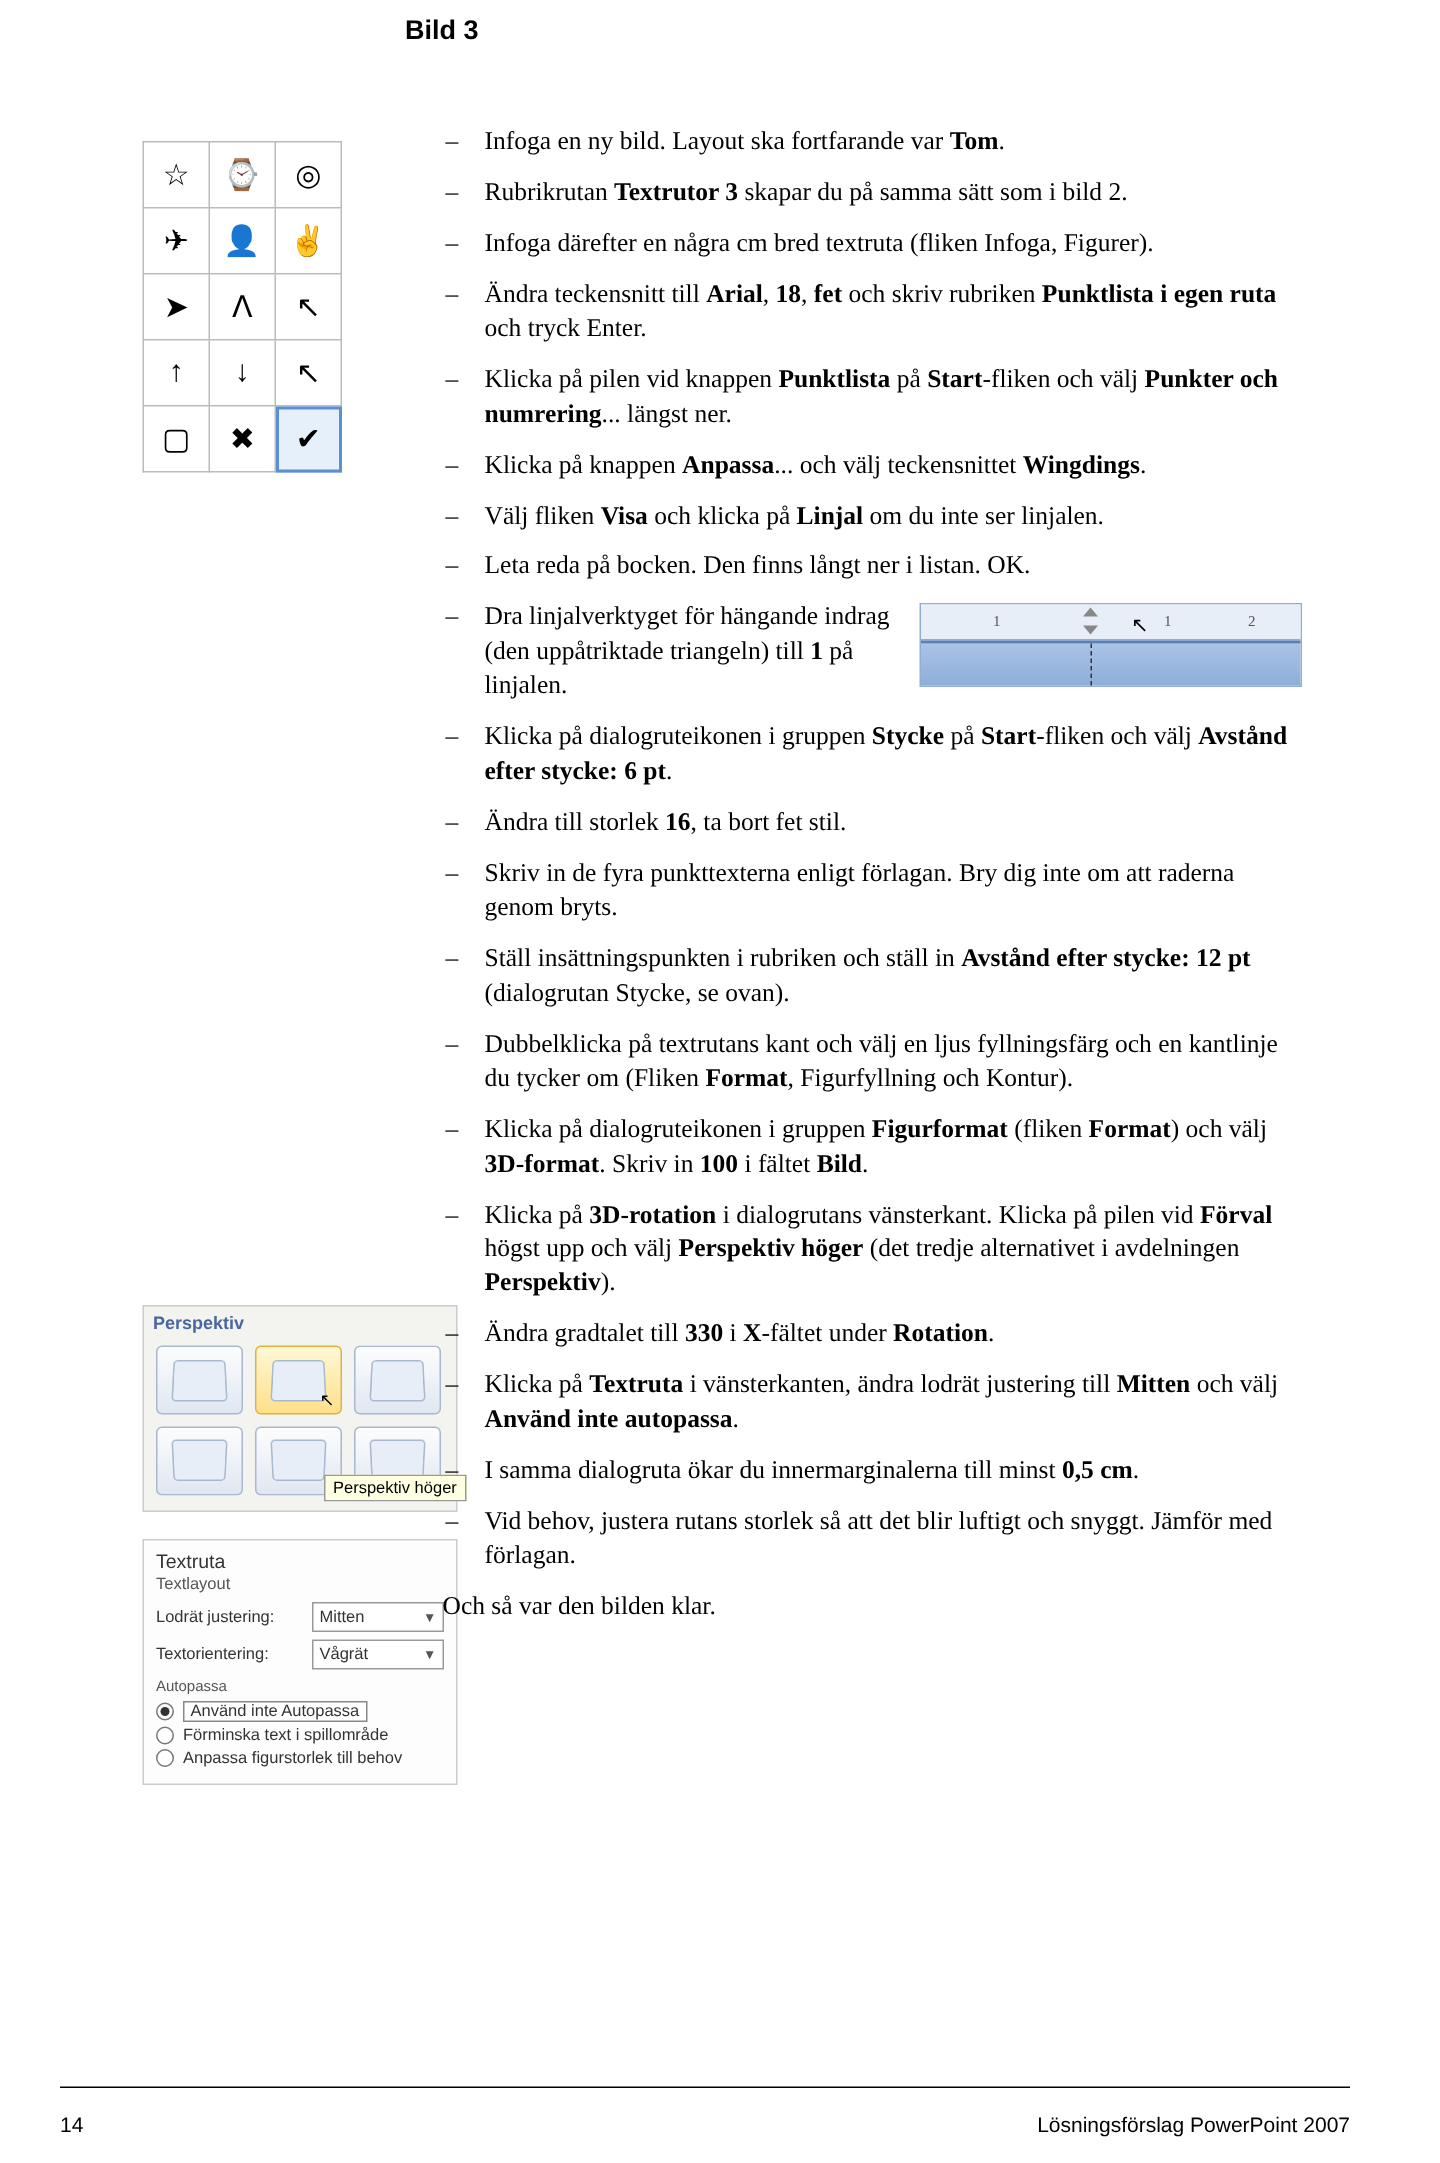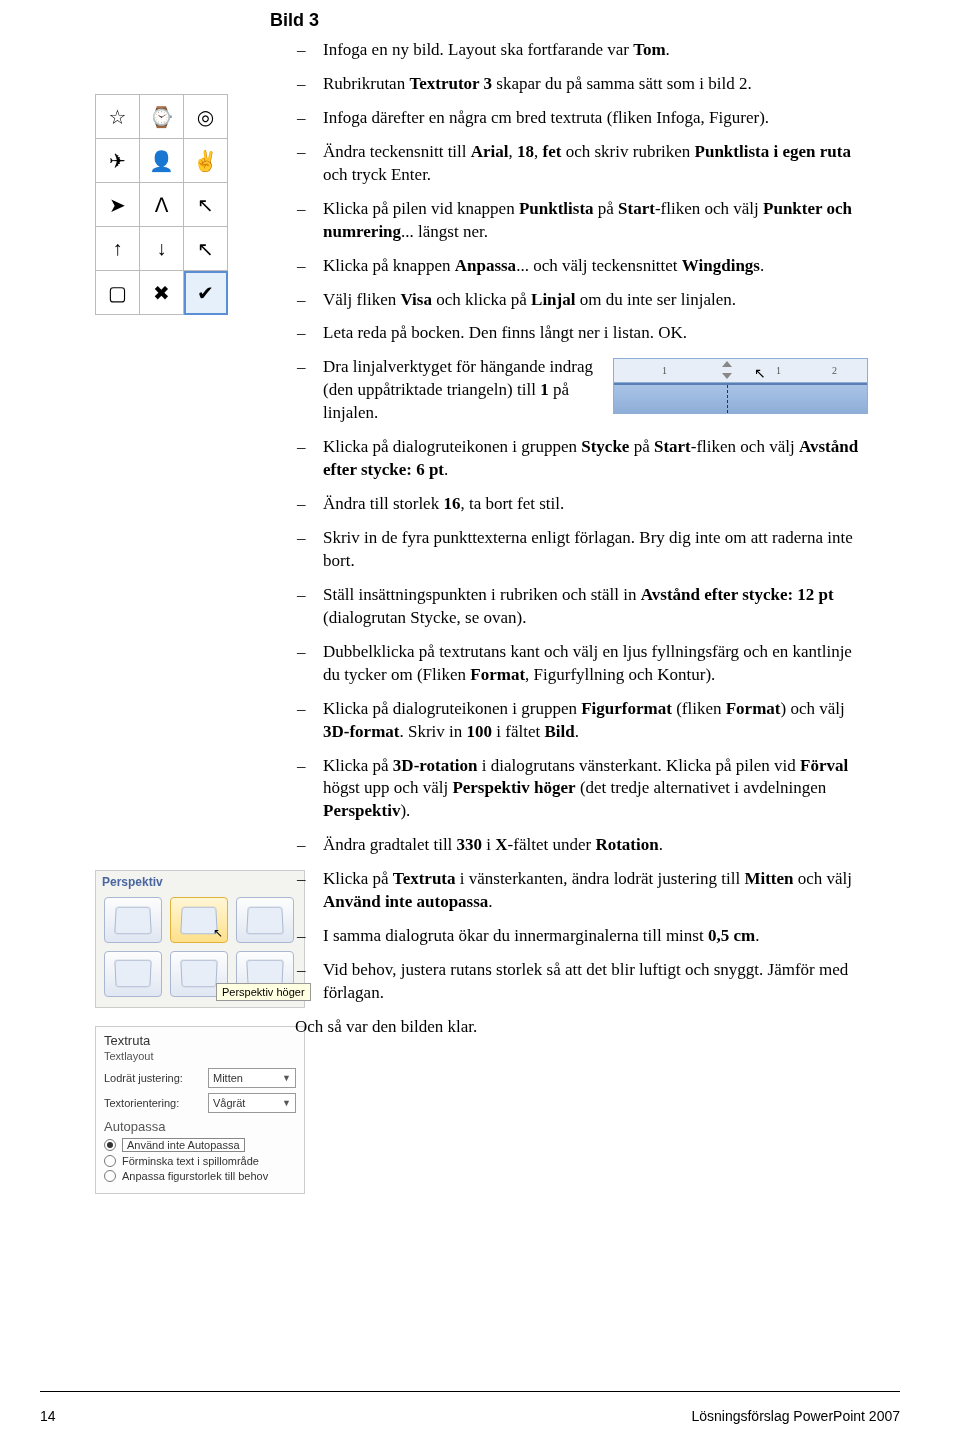--- a/index.html
+++ b/index.html
@@ -29,20 +29,21 @@
   }
   .left-col {
     width: 190px;
     flex-shrink: 0;
     position: relative;
   }
   .right-col {
     flex: 1;
     margin-left: 10px;
     position: relative;
+    margin-top: 44px;
   }
   ul.dashlist {
     list-style: none;
     padding-left: 0;
   }
   ul.dashlist > li {
     position: relative;
     padding-left: 28px;
     margin-bottom: 11px;
     line-height: 1.35;
@@ -198,21 +199,21 @@
   .trow {
     display:flex; align-items:center; margin-bottom:5px; gap:6px;
   }
   .trow label { width: 98px; font-size:11px; }
   .trow .sel {
     flex:1; height:20px; border:1px solid #999; background:#fff;
     display:flex; align-items:center; justify-content:space-between;
     padding:0 4px; font-size:11px;
   }
   .trow .sel .arrow { font-size:9px; color:#555; }
-  .auto-title { font-size:13px; color:#555; margin:6px 0 4px 0; }
+  .auto-title { font-size:10px; color:#555; margin:6px 0 4px 0; }
   .radio-row { display:flex; align-items:center; gap:6px; font-size:11px; margin-bottom:3px; }
   .radio-row .r {
     width:12px; height:12px; border:1px solid #777; border-radius:50%; display:inline-flex;
     align-items:center; justify-content:center; background:#fff;
   }
   .radio-row .r.on::after { content:""; width:6px; height:6px; background:#333; border-radius:50%; }
   .radio-row .boxed { border:1px solid #888; padding:0 4px; background:#fff; }
 
   
   .footer {
@@ -344,21 +345,21 @@
                 <span class="num n2">2</span>
                 <span class="marker"></span>
                 <span class="ruler-cursor">↖</span>
               </div>
               <div class="ruler-body">
                 <span class="dashed"></span>
               </div>
             </div>Dra linjalverktyget för hängande indrag (den uppåtriktade triangeln) till <b>1</b> på linjalen.</li>
           <li>Klicka på dialogruteikonen i gruppen <b>Stycke</b> på <b>Start</b>-fliken och välj <b>Avstånd efter stycke: 6 pt</b>.</li>
           <li>Ändra till storlek <b>16</b>, ta bort fet stil.</li>
-          <li>Skriv in de fyra punkttexterna enligt förlagan. Bry dig inte om att raderna inte bort.</li>
+          <li>Skriv in de fyra punkttexterna enligt förlagan. Bry dig inte om att raderna genom bryts.</li>
           <li>Ställ insättningspunkten i rubriken och ställ in <b>Avstånd efter stycke: 12 pt</b> (dialogrutan Stycke, se ovan).</li>
           <li>Dubbelklicka på textrutans kant och välj en ljus fyllningsfärg och en kantlinje du tycker om (Fliken <b>Format</b>, Figurfyllning och Kontur).</li>
           <li>Klicka på dialogruteikonen i gruppen <b>Figurformat</b> (fliken <b>Format</b>) och välj <b>3D-format</b>. Skriv in <b>100</b> i fältet <b>Bild</b>.</li>
           <li>Klicka på <b>3D-rotation</b> i dialogrutans vänsterkant. Klicka på pilen vid <b>Förval</b> högst upp och välj <b>Perspektiv höger</b> (det tredje alternativet i avdelningen <b>Perspektiv</b>).</li>
           <li>Ändra gradtalet till <b>330</b> i <b>X</b>-fältet under <b>Rotation</b>.</li>
           <li>Klicka på <b>Textruta</b> i vänsterkanten, ändra lodrät justering till <b>Mitten</b> och välj <b>Använd inte autopassa</b>.</li>
           <li>I samma dialogruta ökar du innermarginalerna till minst <b>0,5 cm</b>.</li>
           <li>Vid behov, justera rutans storlek så att det blir luftigt och snyggt. Jämför med förlagan.</li>
         </ul>
       <div class="closing">Och så var den bilden klar.</div>

